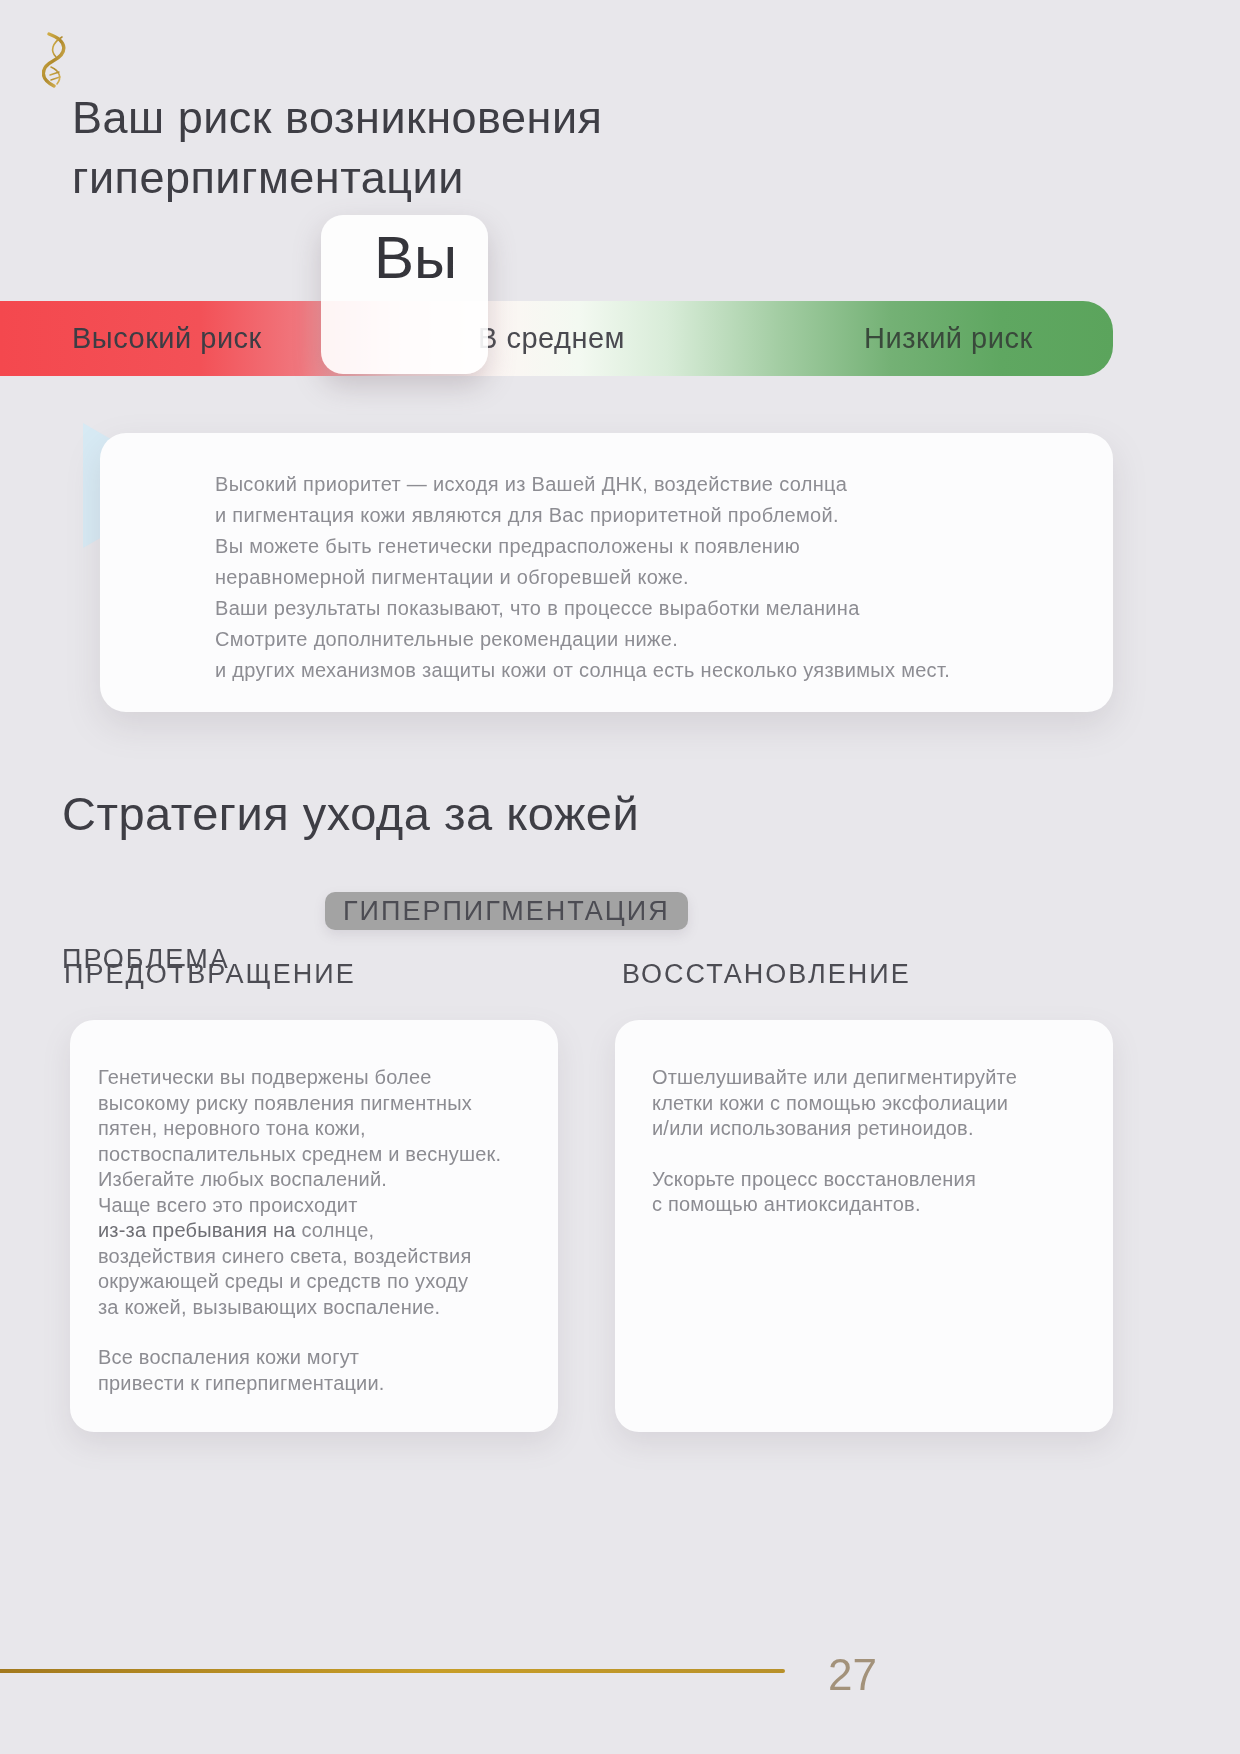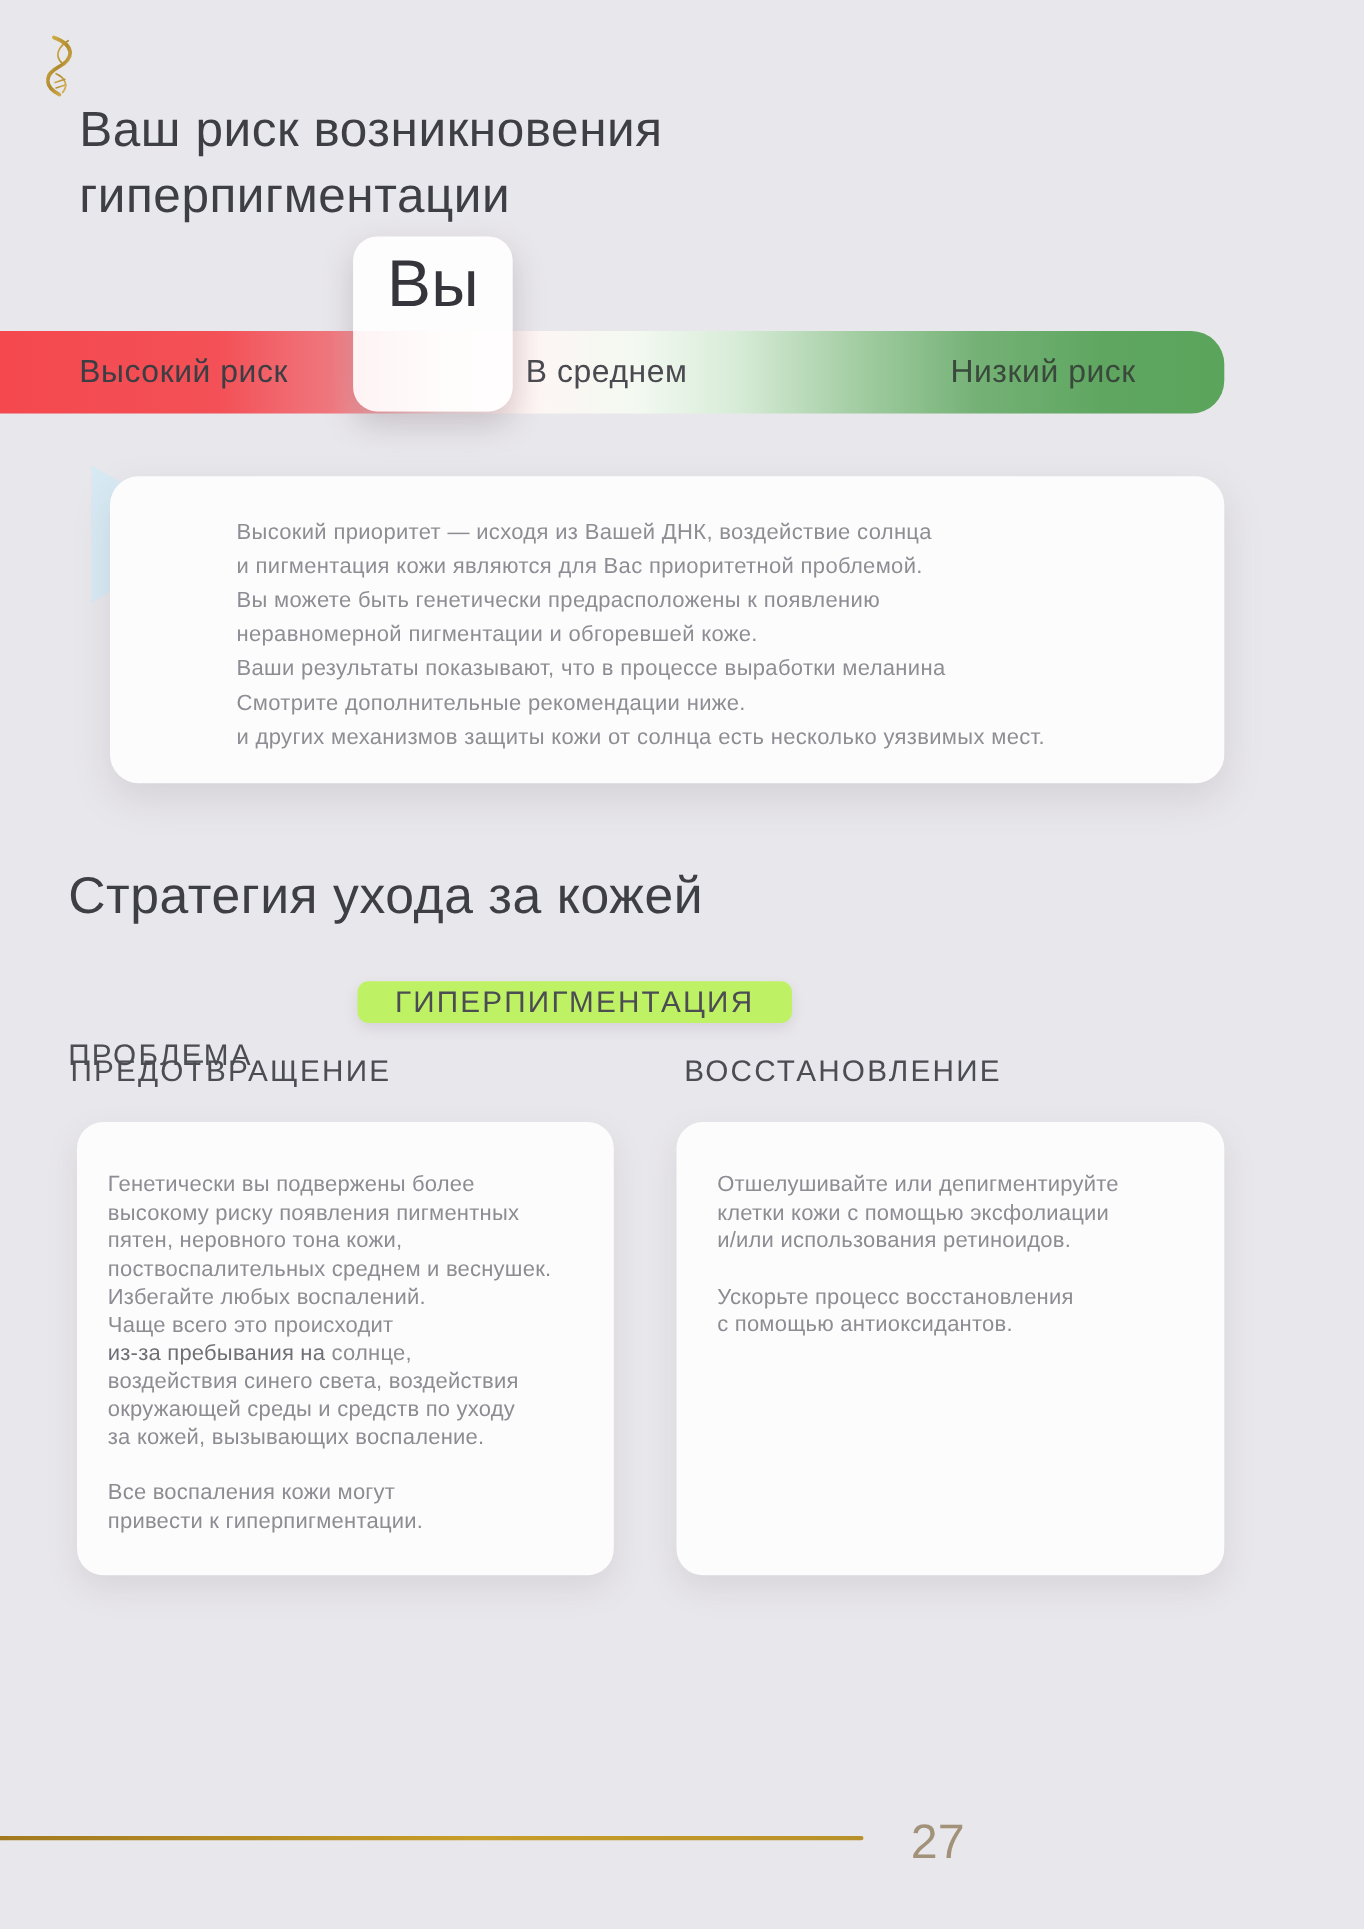--- a/index.html
+++ b/index.html
@@ -20,38 +20,38 @@
                   #f3f9f1 52%,#d8ecd8 60%,#a3cda3 70%,#74b175 80%,#5fa761 90%,#5ba45c 100%);}
   .bar-label{position:absolute;top:0;height:75px;display:flex;align-items:center;
              font-size:29px;font-weight:300;letter-spacing:0.5px;}
   .bl-high{left:72px;color:#3d3d44;}
   .bl-mid{left:478px;color:#4a4a50;}
   .bl-low{left:864px;color:#39493b;}
 
   
   .marker{position:absolute;left:321px;top:215px;width:145px;height:159px;border-radius:22px;
           background:rgba(255,255,255,0.90);box-shadow:0 12px 28px rgba(120,100,110,0.28);
-          display:flex;justify-content:center;}
+          display:flex;justify-content:center;padding-left:22px;}
   .marker-text{margin-top:8px;font-size:60px;font-weight:200;color:#35353b;}
 
   
   .triangle{position:absolute;left:83px;top:423px;width:108px;height:125px;background:#d7eaf4;
             clip-path:polygon(0 0,100% 50%,0 100%);filter:drop-shadow(0 12px 14px rgba(100,120,140,0.25));}
 
   
   .note-card{position:absolute;left:100px;top:433px;width:1013px;height:279px;border-radius:26px;
              background:#fcfcfd;box-shadow:0 14px 34px rgba(125,115,130,0.18);}
   .note-text{position:absolute;left:115px;top:36px;font-size:20px;line-height:31px;
              color:#8d8d93;letter-spacing:0.3px;font-weight:300;}
 
   
   .cap{position:absolute;font-size:27px;font-weight:300;color:#4c4c53;letter-spacing:2px;}
   .cap-problem{left:62px;top:944px;text-align:right;}
-  .chip{position:absolute;left:325px;top:892px;height:38px;border-radius:10px;background:#bef264;
-        box-shadow:0 5px 12px rgba(125,115,130,0.16);display:flex;align-items:center;padding:0 34px;
+  .chip{position:absolute;left:325px;top:892px;height:38px;border-radius:10px;background:#a3a3a3;
+        box-shadow:0 5px 12px rgba(125,115,130,0.16);display:flex;align-items:center;padding:0 18px;
         font-size:27px;font-weight:300;color:#4c4c53;letter-spacing:2px;}
   .cap-prevention{left:64px;top:959px;}
   .cap-recovery{left:622px;top:959px;}
 
   
   .col-card{position:absolute;top:1020px;height:412px;border-radius:24px;background:#fcfcfd;
             box-shadow:0 12px 28px rgba(125,115,130,0.15);}
   .card-prevention{left:70px;width:488px;}
   .card-recovery{left:615px;width:498px;}
   .card-text{position:absolute;top:28px;font-size:20px;line-height:25.5px;color:#8c8c92;

